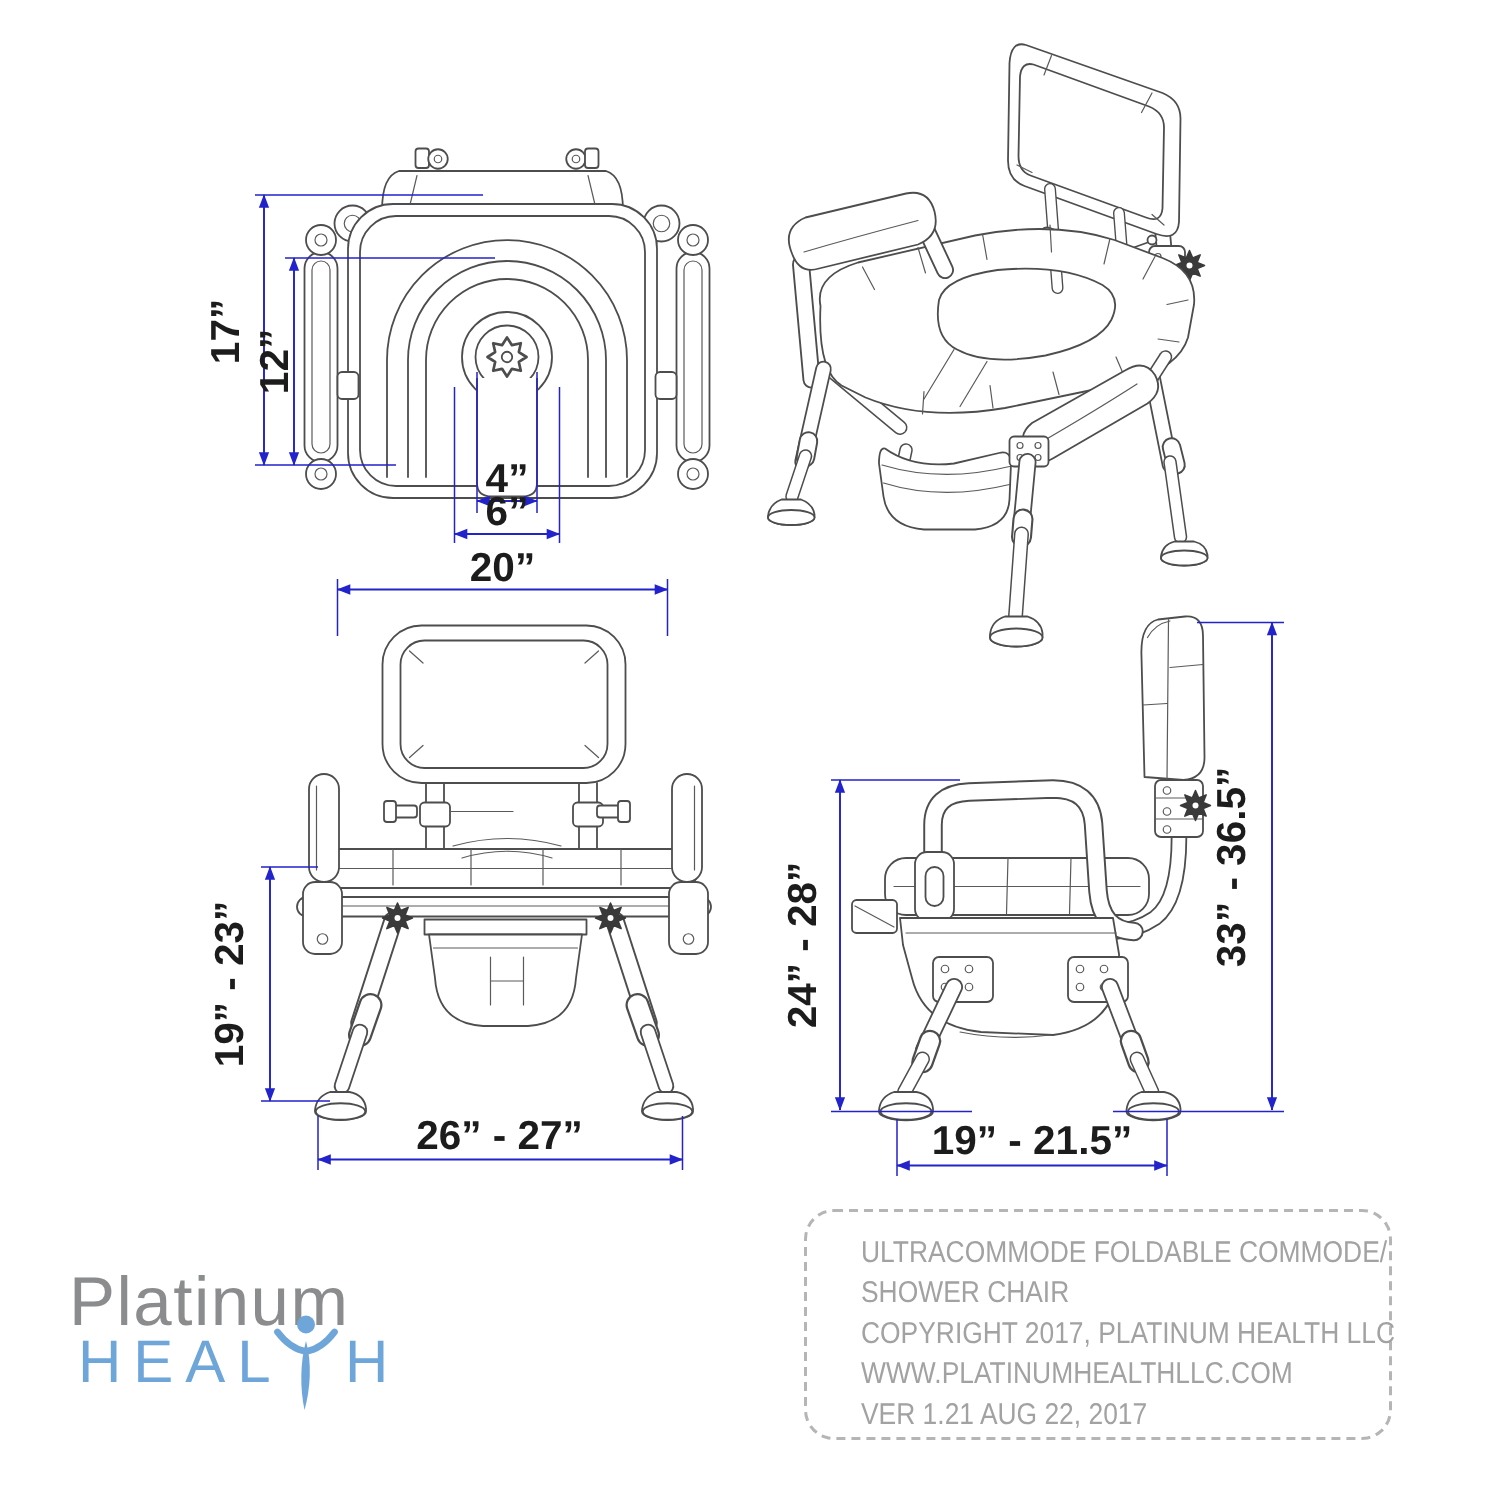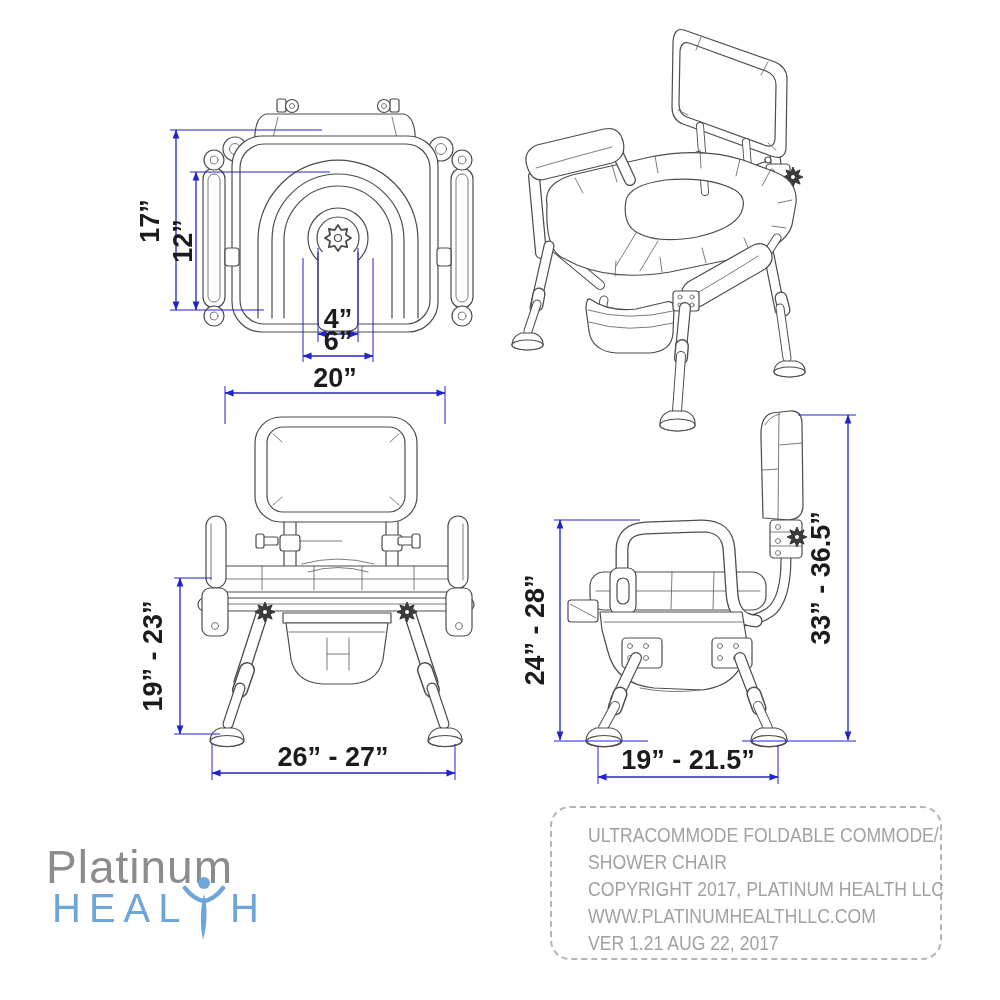--- a/index.html
+++ b/index.html
@@ -21,21 +21,21 @@
   
   .logo{position:absolute;left:46px;top:840px;width:240px;height:130px;}
   .logo-platinum{position:absolute;left:0;top:0;font-size:46px;font-weight:400;
                  color:#8a8c8e;letter-spacing:1px;}
   .logo-health{position:absolute;top:46px;font-size:40px;font-weight:400;
                color:#6ea6da;letter-spacing:8px;}
   .logo-heal{left:6px;}
   .logo-h2{left:184px;}
   .logo-fig{position:absolute;left:136px;top:36px;width:44px;height:66px;}
   
-  .info-box{position:absolute;left:550px;top:806px;width:392px;height:154px;
+  .info-box{position:absolute;left:536px;top:806px;width:392px;height:154px;
             border:2px dashed #b5b5b5;border-radius:20px;box-sizing:border-box;text-decoration:underline;}
   .info-lines{position:absolute;left:36px;top:14px;}
   .info-line{font-size:20px;line-height:27px;color:#a2a2a2;white-space:nowrap;
              transform:scaleX(0.88);transform-origin:0 50%;}
 </style>
 </head>
 <body>
 
 <div class="stage">
 

